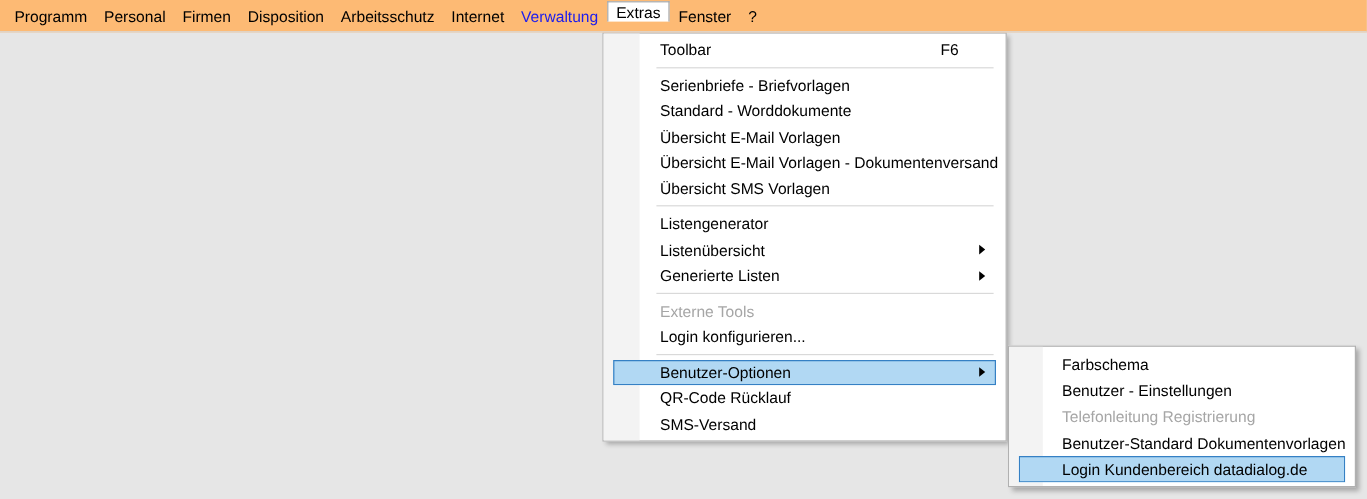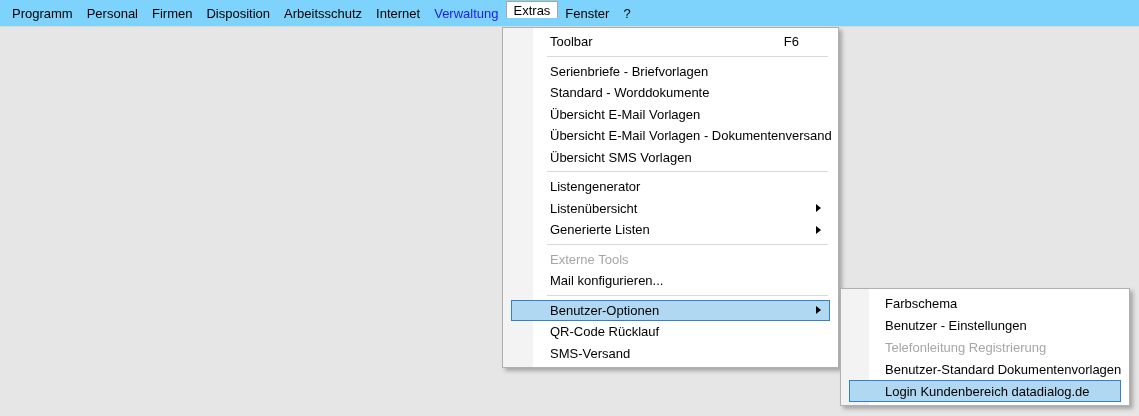--- a/index.html
+++ b/index.html
@@ -77,21 +77,21 @@
     transform:translateY(-50%);
     width:0; height:0;
     border-left:5px solid #000;
     border-top:4px solid transparent;
     border-bottom:4px solid transparent;
   }
 </style>
 </head>
 <body style="background: rgb(230, 230, 230);">
 
-<div class="menubar" id="menubar" style="background: #7dd3fc; text-align: right;">
+<div class="menubar" id="menubar" style="background: #fdba74; text-align: right;">
     <div class="mb-item">Programm</div>
     <div class="mb-item">Personal</div>
     <div class="mb-item">Firmen</div>
     <div class="mb-item">Disposition</div>
     <div class="mb-item">Arbeitsschutz</div>
     <div class="mb-item">Internet</div>
     <div class="mb-item" style="color: rgb(28, 28, 238);">Verwaltung</div>
     <div class="mb-item open">Extras</div>
     <div class="mb-item">Fenster</div>
     <div class="mb-item">?</div>
@@ -128,21 +128,21 @@
     </div>
     <div class="menu-item">
       <span class="label">Generierte Listen</span>
       <span class="arrow"></span>
     </div>
     <div class="menu-sep"></div>
     <div class="menu-item disabled">
       <span class="label">Externe Tools</span>
     </div>
     <div class="menu-item">
-      <span class="label">Mail konfigurieren...</span>
+      <span class="label">Login konfigurieren...</span>
     </div>
     <div class="menu-sep"></div>
     <div class="menu-item highlight">
       <span class="label">Benutzer-Optionen</span>
       <span class="arrow"></span>
     </div>
     <div class="menu-item">
       <span class="label">QR-Code Rücklauf</span>
     </div>
     <div class="menu-item">

